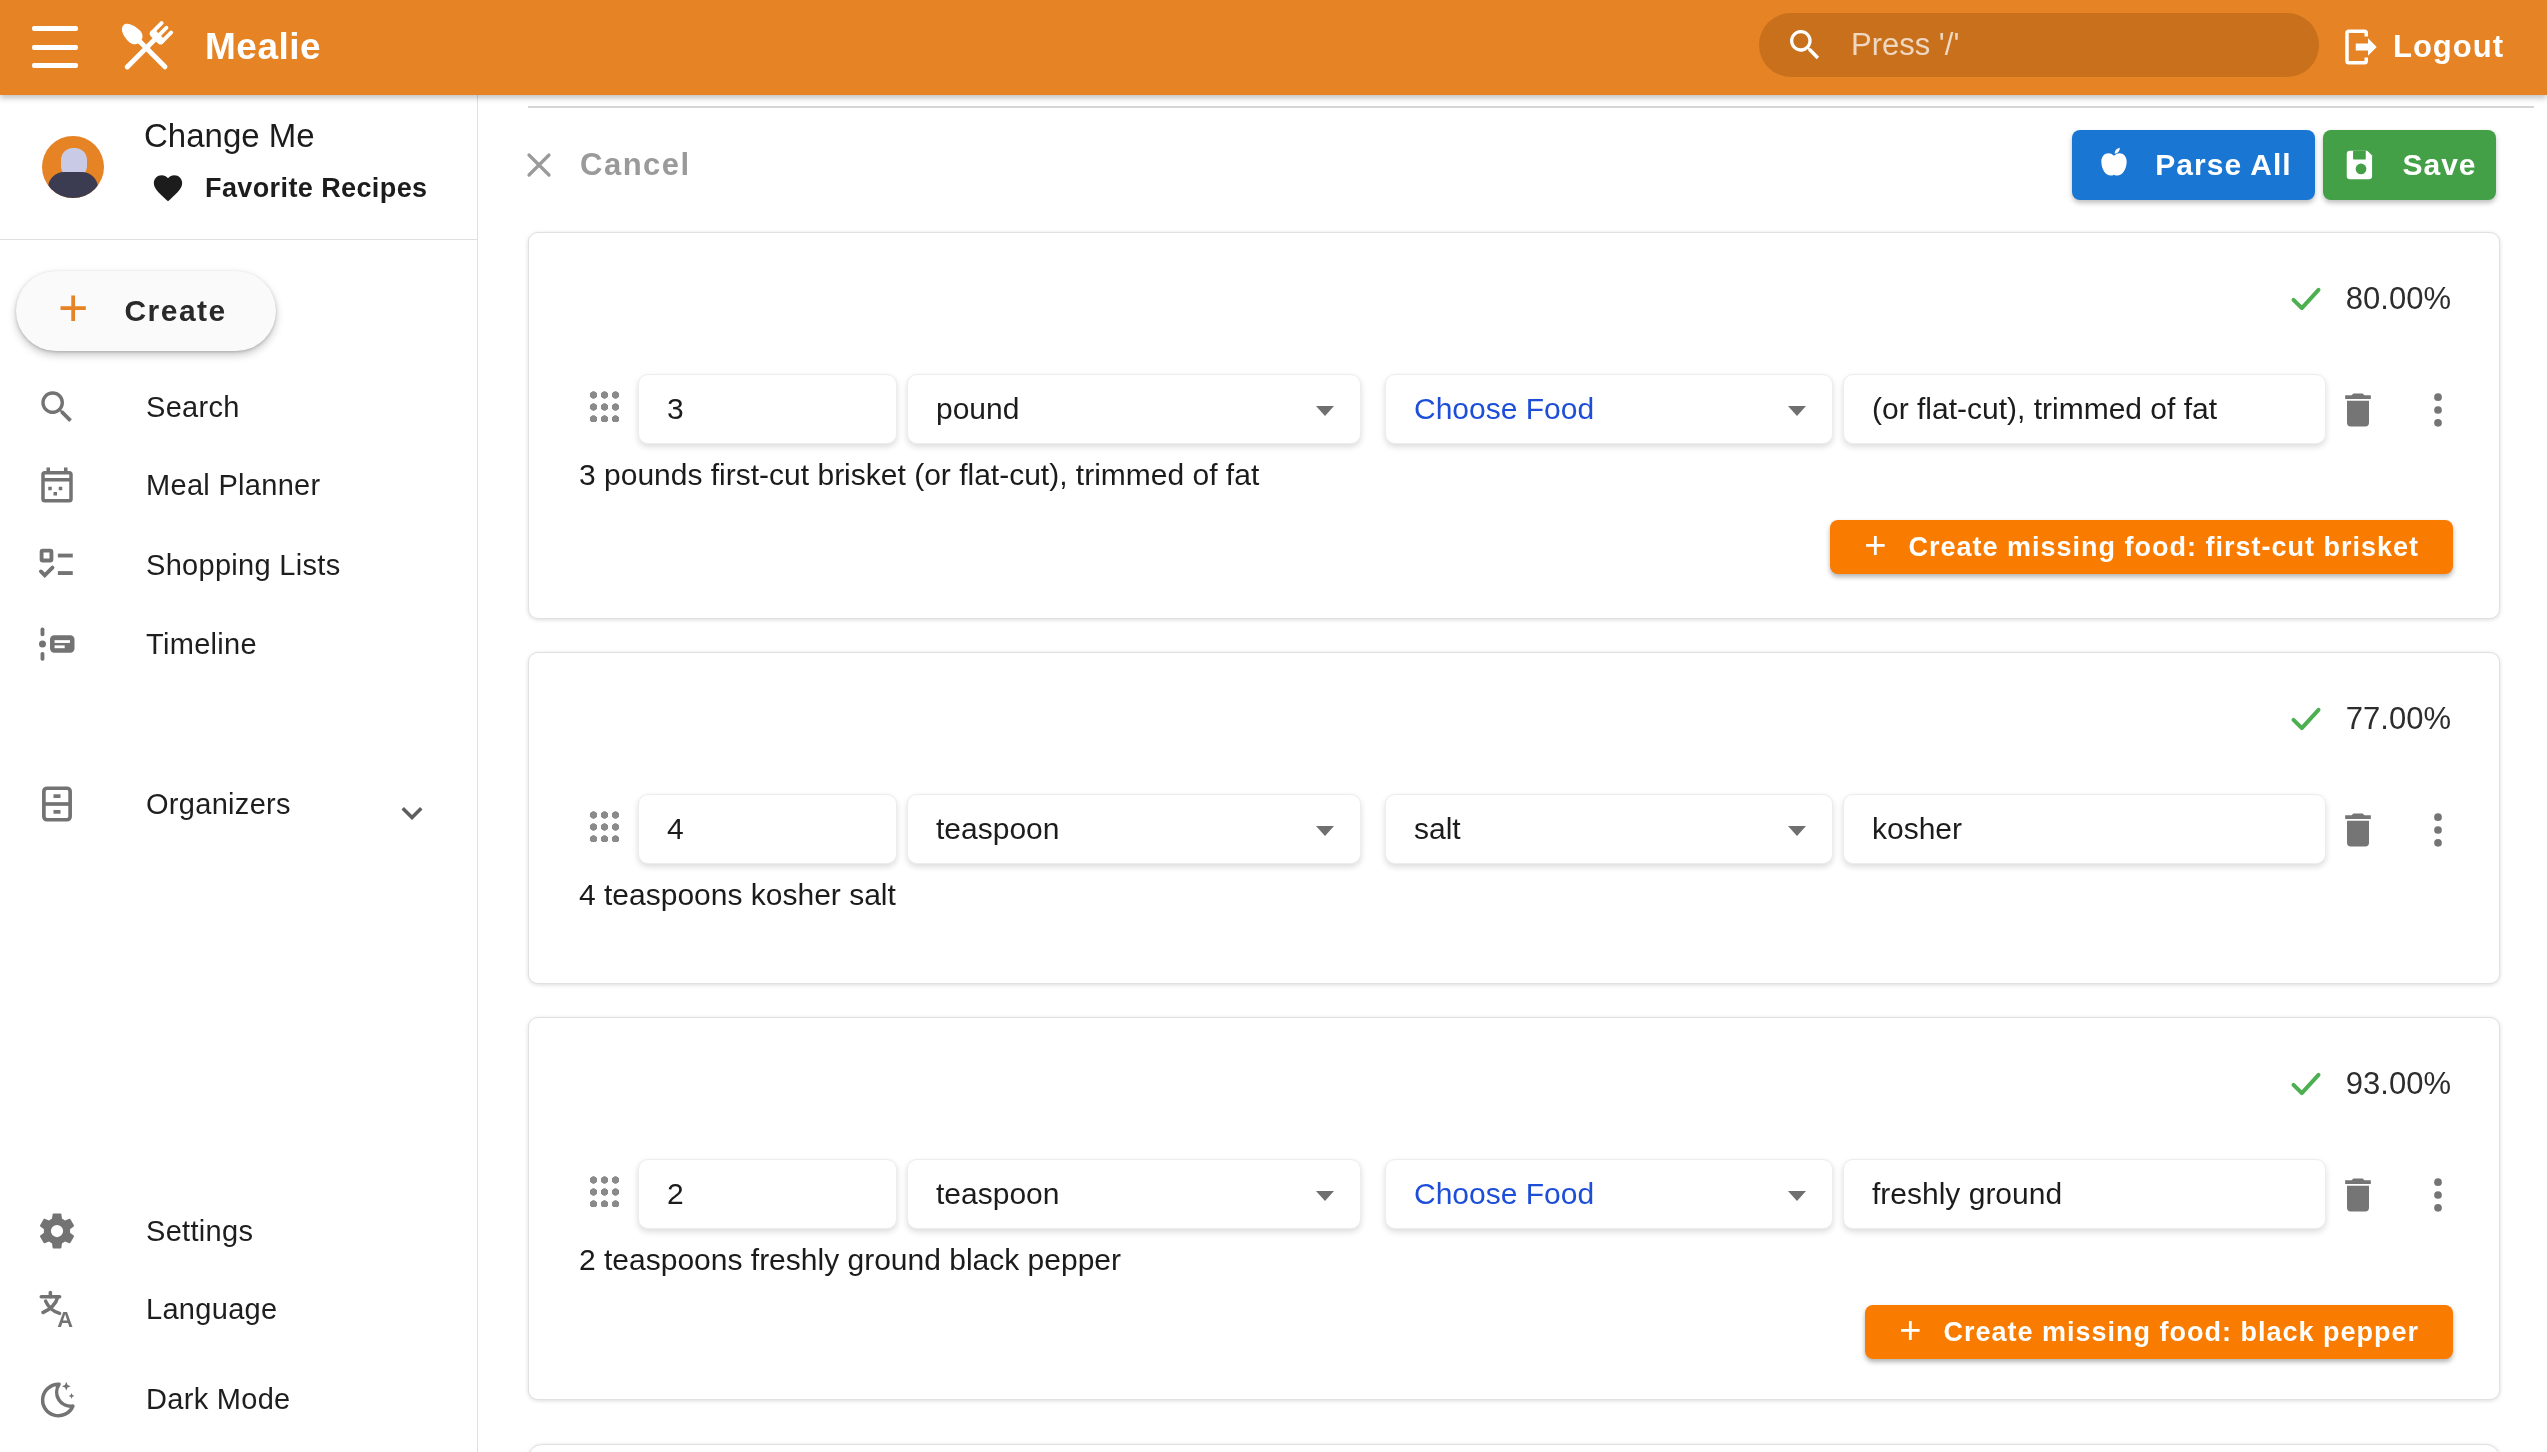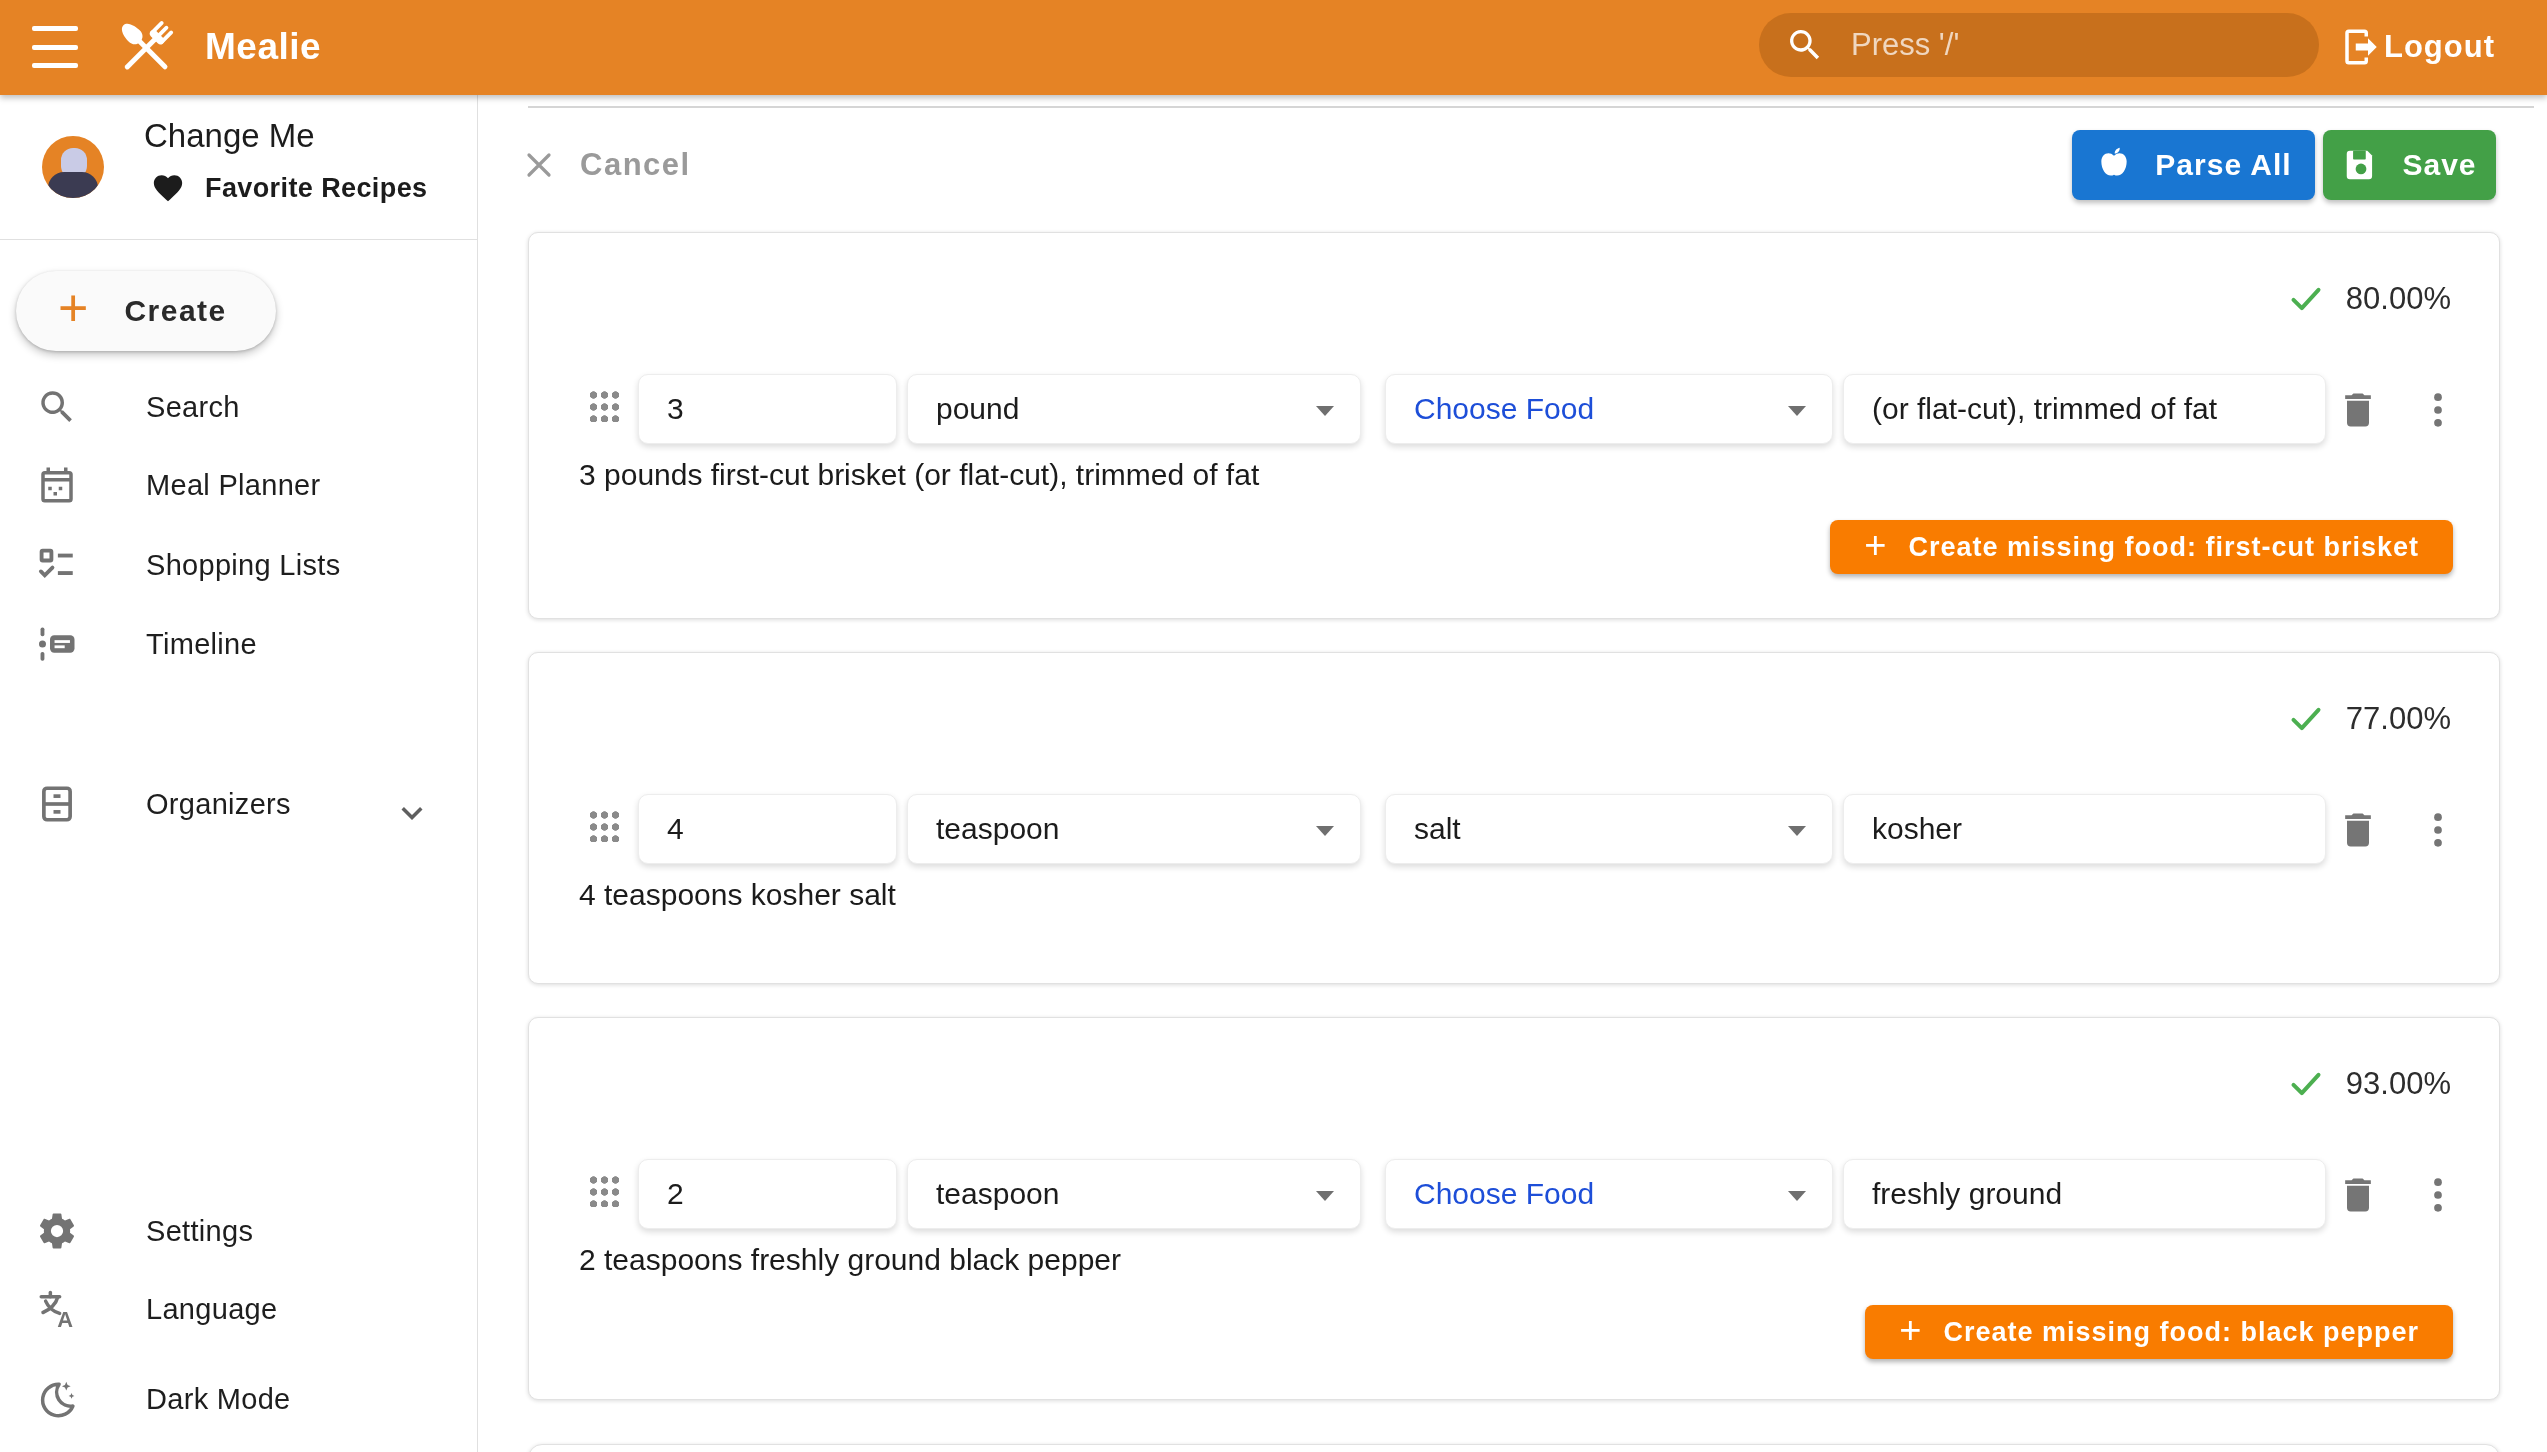--- a/index.html
+++ b/index.html
@@ -12,21 +12,21 @@
   .hamburger { position: absolute; left: 32px; top: 26px; width: 46px; height: 42px;
     display: flex; flex-direction: column; justify-content: space-between; cursor: pointer; }
   .hamburger span { display: block; width: 46px; height: 5px; background: #fff; border-radius: 2px; }
   .logo { position: absolute; left: 111px; top: 13px; width: 70px; height: 70px; }
   .app-title { position: absolute; left: 205px; top: 26px; color: #fff; font-size: 37px; letter-spacing: 0.5px; font-weight: bold; }
   .search-pill { position: absolute; left: 1759px; top: 13px; width: 560px; height: 64px;
     background: #C8701C; border-radius: 32px; display: flex; align-items: center; padding: 8px 26px; cursor: text; }
   .search-pill svg { width: 40px; height: 40px; }
   .search-placeholder { color: rgba(255,255,255,0.72); font-size: 31px; margin-left: 26px; }
   .logout { position: absolute; left: 2340px; top: 22px; height: 50px; display: flex;
-    align-items: center; gap: 2px; color: #fff; cursor: pointer; }
+    align-items: center; gap: 11px; color: #fff; cursor: pointer; }
   .logout svg { width: 42px; height: 42px; }
   .logout-label { font-size: 31px; font-weight: bold; letter-spacing: 1px; }
 
   
   .sidebar { position: absolute; left: 0; top: 95px; width: 478px; height: 1358px;
     background: #fff; border-right: 1px solid #E0E0E0; text-align: right; }
   .avatar { position: absolute; left: 42px; top: 41px; width: 62px; height: 62px;
     border-radius: 50%; background: #E58325; overflow: hidden; cursor: pointer; }
   .avatar .head { position: absolute; left: 19px; top: 12px; width: 26px; height: 30px;
     background: #C9CBE6; border-radius: 12px; }

